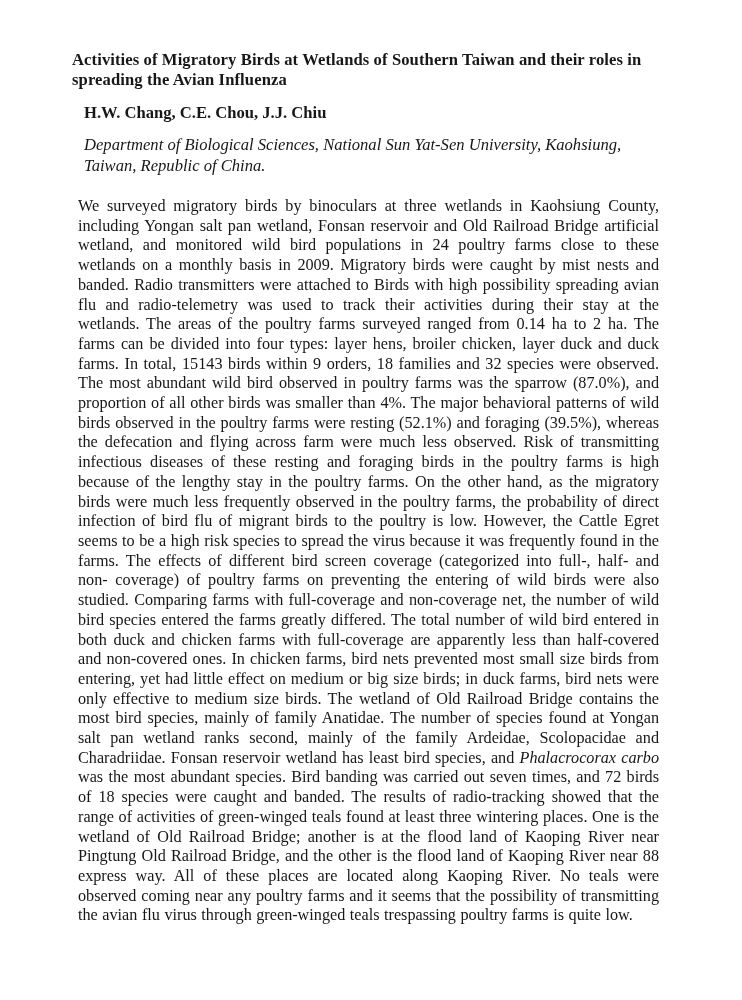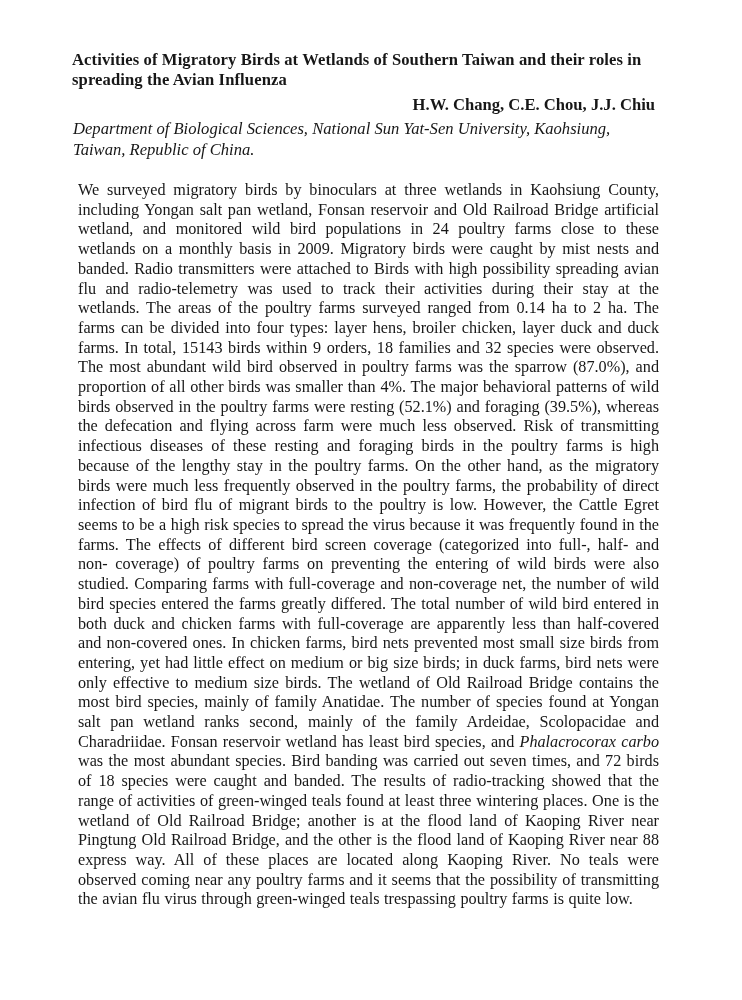--- a/index.html
+++ b/index.html
@@ -22,28 +22,27 @@
     font-size: 16.6px;
     line-height: 20.4px;
     font-weight: bold;
     margin: 0;
     letter-spacing: 0.1px;
   }
   .authors {
     font-size: 16.6px;
     line-height: 20.4px;
     font-weight: bold;
-    margin: 4px;
-    text-align: right;
+    margin: 12px;
   }
   .affiliation {
     font-size: 16.6px;
     line-height: 20.4px;
     font-style: italic;
-    margin: 1px;
+    margin: 12px;
   }
   .abstract {
     margin: 21px 0 0 6px;
     font-size: 16.2px;
     line-height: 19.7px;
     text-align: justify;
     word-spacing: 0.5px;
   }
   .abstract em {
     font-style: italic;

